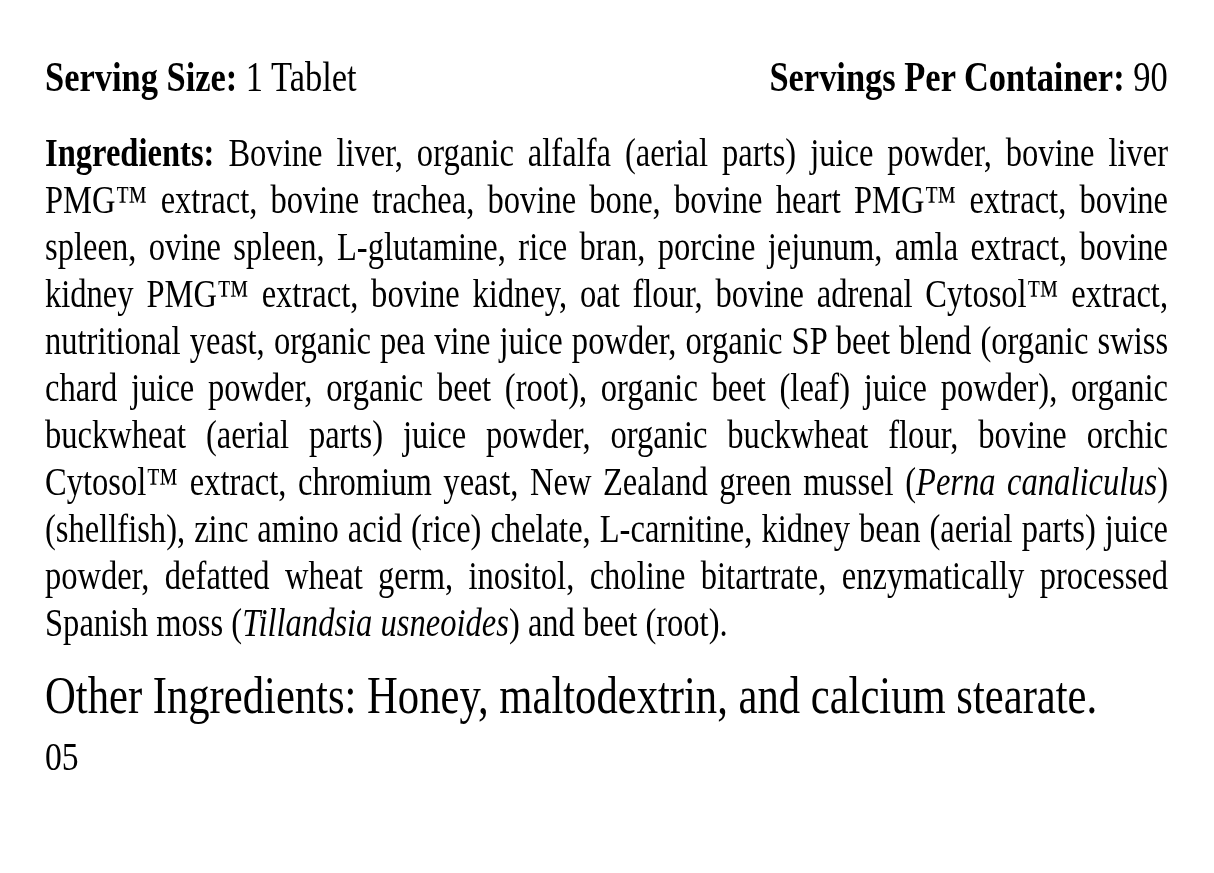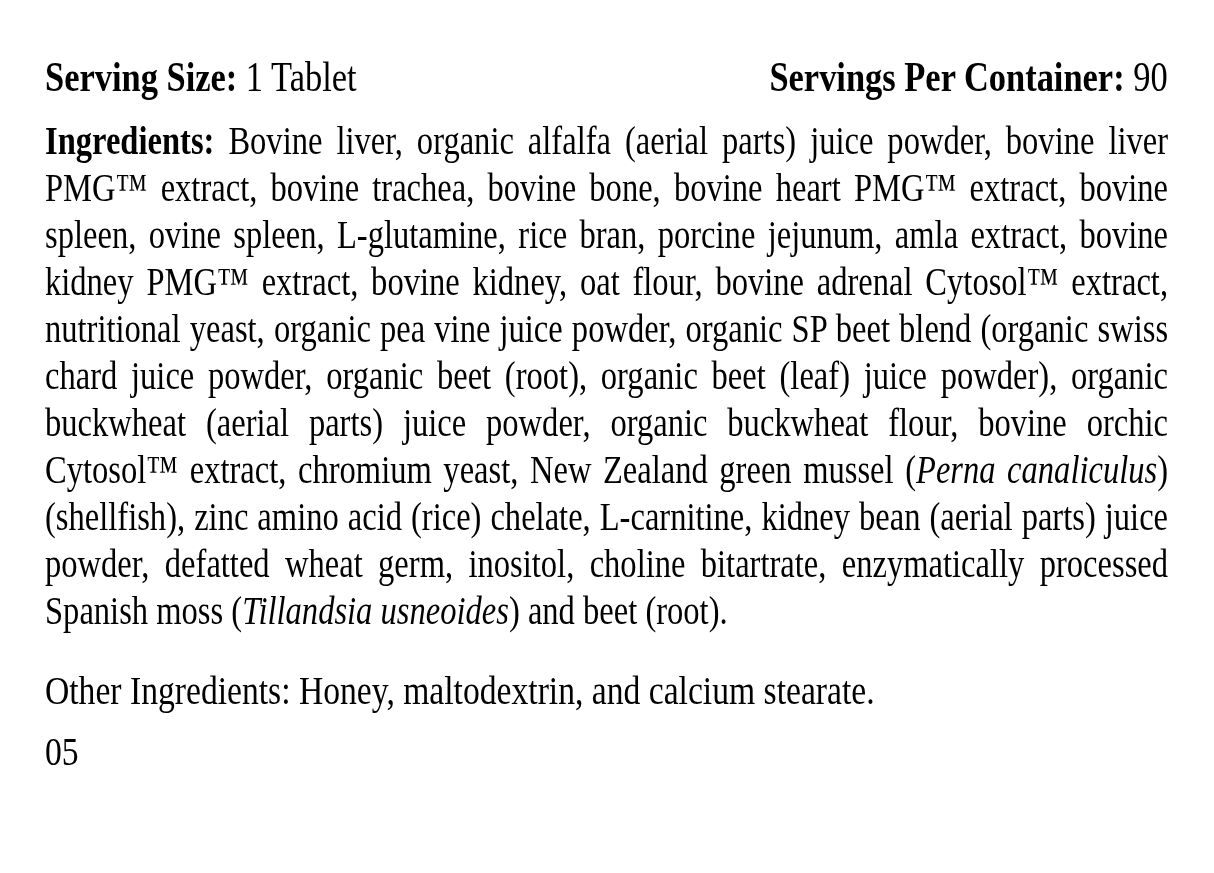--- a/index.html
+++ b/index.html
@@ -35,32 +35,32 @@
     transform-origin: 100% 0;
     white-space: nowrap;
   }
   .header-row {
     display: flex;
     justify-content: space-between;
     font-size: 42px;
     line-height: 47px;
   }
   .header-row b { font-weight: bold; }
-  .para-block { margin-top: 16px; }
+  .para-block { margin-top: 28px; }
   .para {
     width: 1380px;
     transform: scaleX(0.8138);
     transform-origin: 0 0;
     font-size: 40px;
     line-height: 47px;
     text-align: justify;
   }
   .para b { font-weight: bold; }
   .para .ital { font-style: italic; }
-  .other-block { margin-top: 33px; font-size: 41px; line-height: 47px; }
+  .other-block { margin-top: 26px; font-size: 52px; line-height: 47px; }
   .pagenum-block { margin-top: 14px; font-size: 41px; line-height: 47px; }
 </style>
 </head>
 <body>
 
 <div class="page">
 
   <div class="header-row">
     <span class="condense-l"><b>Serving Size: </b><span>1 Tablet</span></span>
     <span class="condense-r"><b>Servings Per Container: </b><span>90</span></span>

